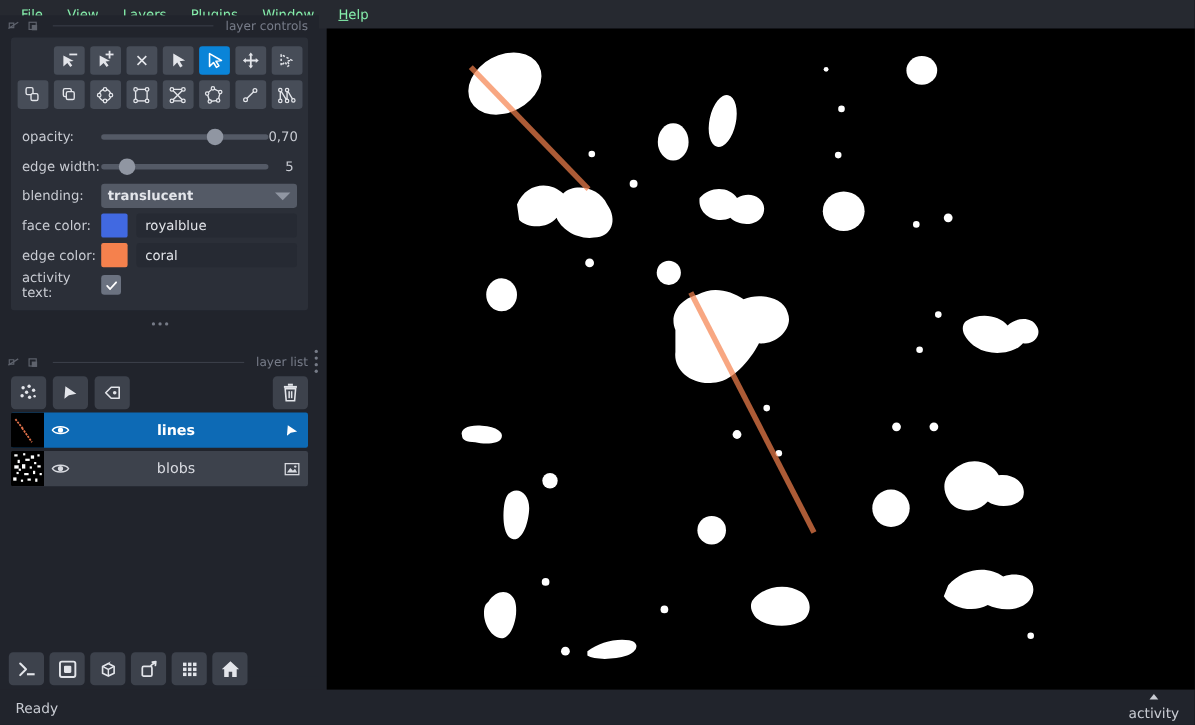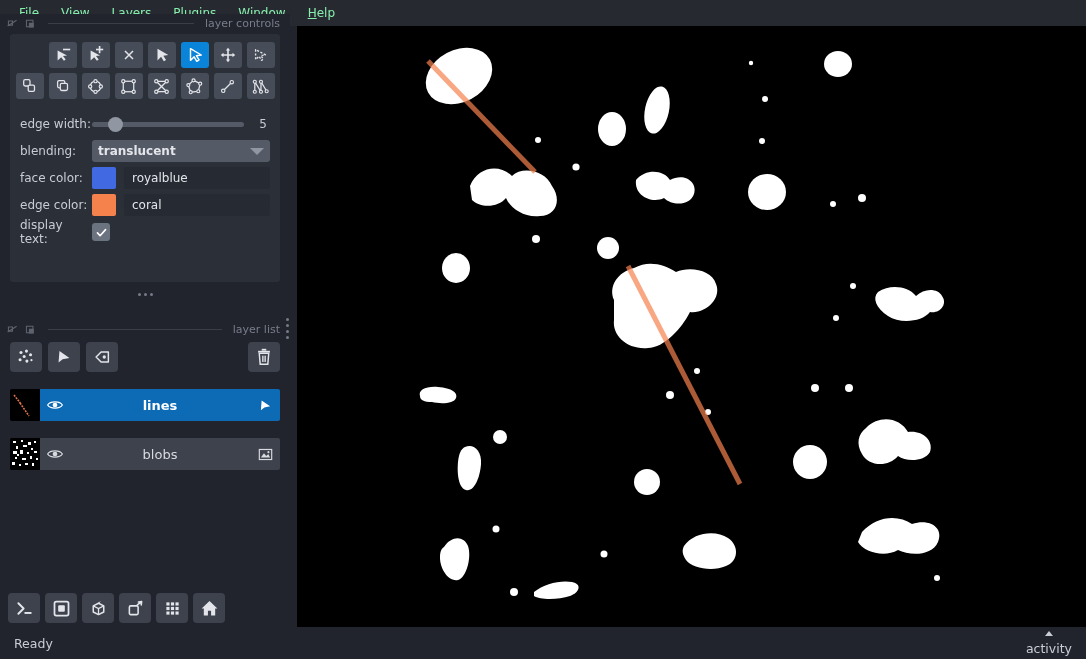--- a/index.html
+++ b/index.html
@@ -113,21 +113,21 @@
   .ll-toolbar {
     margin:4px 10px 0 10px; display:flex; align-items:center; gap:6px;
   }
   .ll-btn {
     width:32px; height:30px; border-radius:4px; background:#3d424c;
     display:flex; align-items:center; justify-content:center; cursor:pointer;
   }
   .ll-spacer { flex:1; }
 
   .layer-row {
-    margin:17px 10px 0 10px; height:32px; border-radius:2px;
+    margin:3px 10px 0 10px; height:32px; border-radius:2px;
     display:flex; align-items:center; background:#3d424c; cursor:pointer;
     overflow:hidden;
   }
   .layer-row.selected { background:#0d6ab5; }
   .layer-thumb {
     width:30px; height:32px; background:#000; flex:none; position:relative;
     overflow:hidden;
   }
   .eye-btn {
     width:30px; height:32px; display:flex; align-items:center;
@@ -319,20 +319,28 @@
             <circle cx="10.5" cy="15.5" r="1.6" fill="#474d58" stroke="#e3e5ea" stroke-width="1.2"></circle>
             <circle cx="10.5" cy="5" r="1.6" fill="#474d58" stroke="#e3e5ea" stroke-width="1.2"></circle>
             <circle cx="16.5" cy="15" r="1.6" fill="#474d58" stroke="#e3e5ea" stroke-width="1.2"></circle>
           </svg>
         </div>
       </div>
     </div>
 
     <div class="ctl-rows">
 
+      <div class="ctl-row">
+        <div class="ctl-label">opacity:</div>
+        <div class="slider-wrap">
+          <div class="slider-track"></div>
+          <div class="slider-handle" id="opacity-handle" style="left: 95.9px;"></div>
+        </div>
+        <div class="ctl-value">0,70</div>
+      </div>
 
       <div class="ctl-row">
         <div class="ctl-label">edge width:</div>
         <div class="slider-wrap">
           <div class="slider-track"></div>
           <div class="slider-handle" id="edgewidth-handle" style="left: 16.44px;"></div>
         </div>
         <div class="ctl-value">5</div>
       </div>
 
@@ -350,21 +358,21 @@
         <div class="color-text">royalblue</div>
       </div>
 
       <div class="ctl-row">
         <div class="ctl-label">edge color:</div>
         <div class="swatch" id="edge-swatch" style="background: rgb(245, 129, 77);"></div>
         <div class="color-text">coral</div>
       </div>
 
       <div class="ctl-row">
-        <div class="ctl-label">display text:</div>
+        <div class="ctl-label">activity text:</div>
         <div class="checkbox">
           <svg width="13" height="13" viewBox="0 0 16 16">
             <path d="M3 8.5 L6.3 12 L13 4.5" stroke="#ffffff" stroke-width="2" fill="none" stroke-linecap="round" stroke-linejoin="round"></path>
           </svg>
         </div>
       </div>
 
     </div>
   </div>
 

